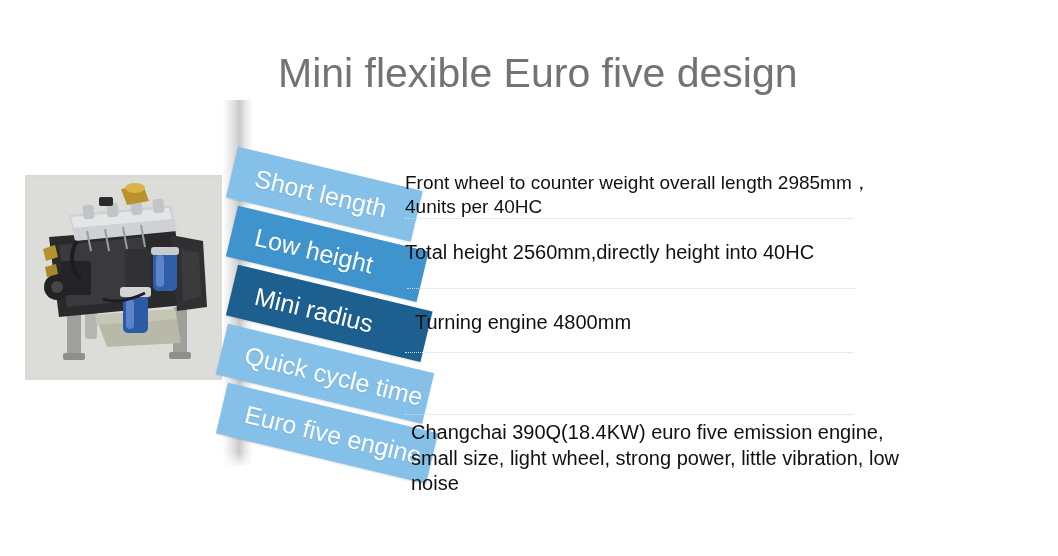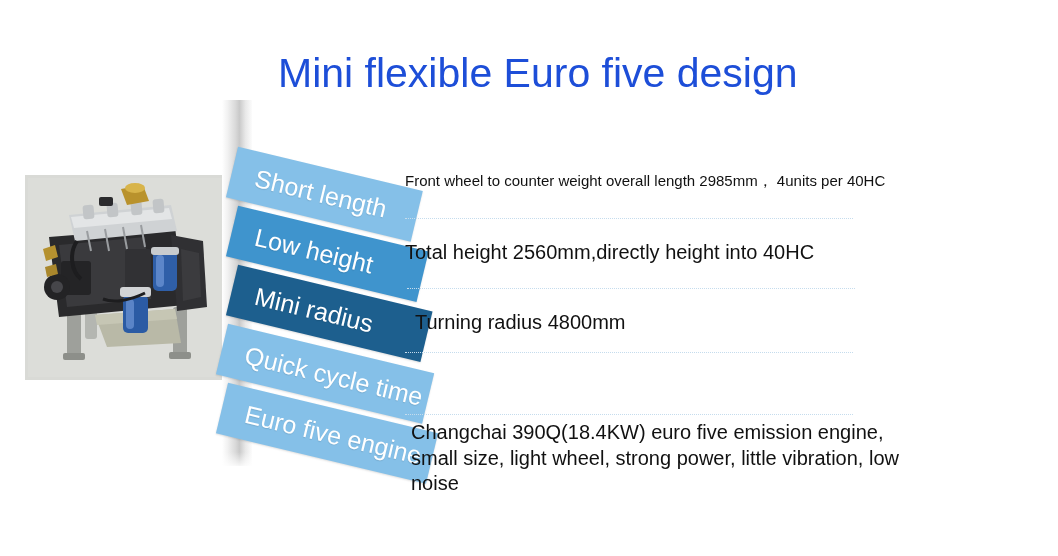--- a/index.html
+++ b/index.html
@@ -11,21 +11,21 @@
     position:relative;
   }
   #slide{position:absolute;inset:0;}
 
   
   .title{
     position:absolute;
     left:278px; top:50px;
     font-size:41px;
     font-weight:400;
-    color:#1d4ed8;
+    color:#737373;
     letter-spacing:0px;
     white-space:nowrap;
   }
 
   
   .photo{
     position:absolute;
     left:25px; top:175px;
     width:200px; height:205px;
     background:#d8d9d4;
@@ -85,21 +85,21 @@
     position:absolute;
     left:405px; top:0; width:625px; height:556px;
   }
   .row{position:absolute;left:0;width:510px;}
   .row .txt{
     color:#111111;
     font-weight:400;
     line-height:1.28;
   }
   .r1{top:171px;}
-  .r1 .txt{font-size:15px;}
+  .r1 .txt{font-size:19px;}
   .r2{top:240px;}
   .r2 .txt{font-size:20px;}
   .r3{top:310px;}
   .r3 .txt{font-size:20px;padding-left:10px;}
   .r4{top:369px;}
   .r4 .txt{font-size:20px;padding-left:8px;}
   .r5{top:420px;}
   .r5 .txt{font-size:20px;padding-left:6px;width:492px;}
 
   .dots{
@@ -208,21 +208,21 @@
       <div class="txt">Front wheel to counter weight overall length 2985mm， 4units per 40HC</div>
     </div>
     <div class="dots d1" style="border-top-color: rgb(197, 220, 237);"></div>
 
     <div class="row r2">
       <div class="txt">Total height 2560mm,directly height into 40HC</div>
     </div>
     <div class="dots d2" style="border-top-color: rgb(197, 220, 237);"></div>
 
     <div class="row r3">
-      <div class="txt">Turning radius 4800mm</div>
+      <div class="txt">Turning engine 4800mm</div>
     </div>
     <div class="dots d3" style="border-top-color: rgb(197, 220, 237);"></div>
 
     <div class="dots d4" style="border-top-color: rgb(197, 220, 237);"></div>
 
     <div class="row r5">
       <div class="txt">Changchai 390Q(18.4KW) euro five emission engine, small size, light wheel, strong power, little vibration, low noise</div>
     </div>
   </div>
 

